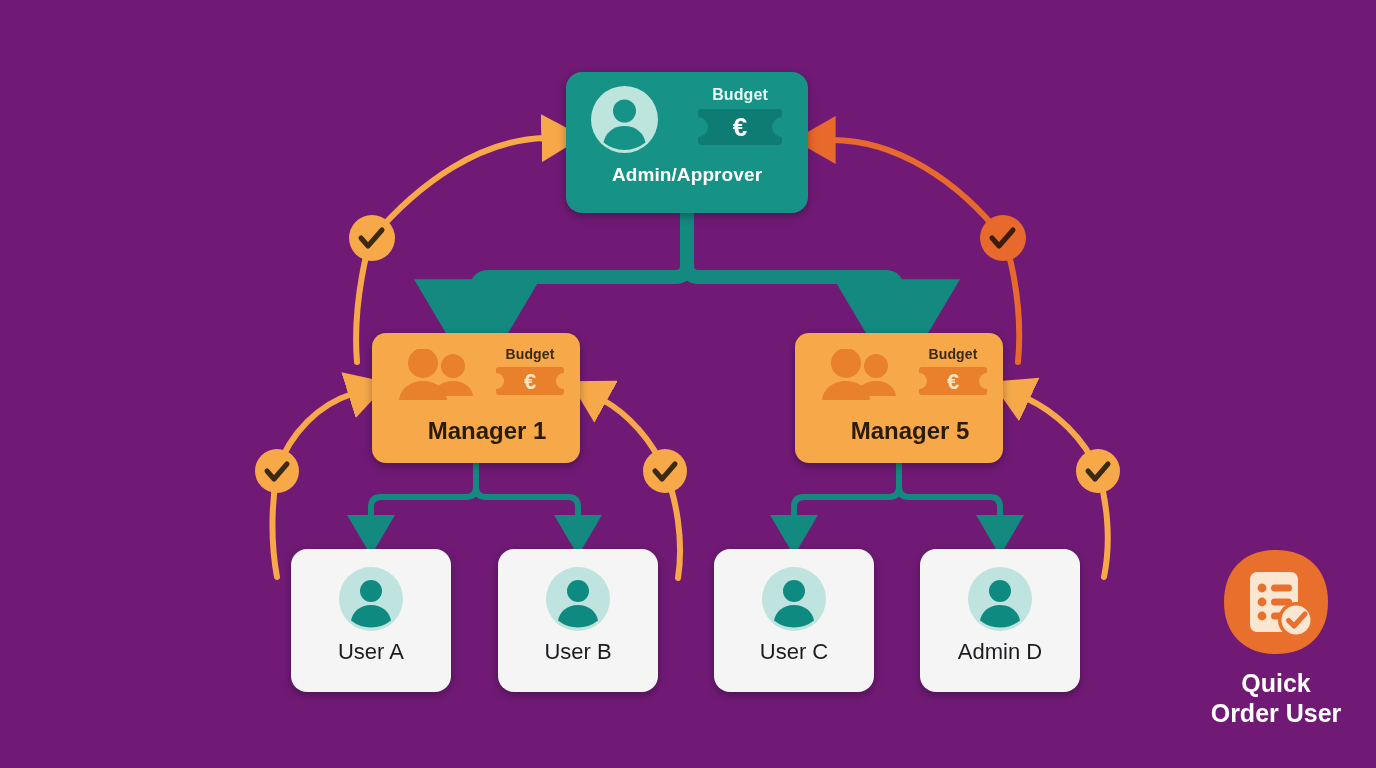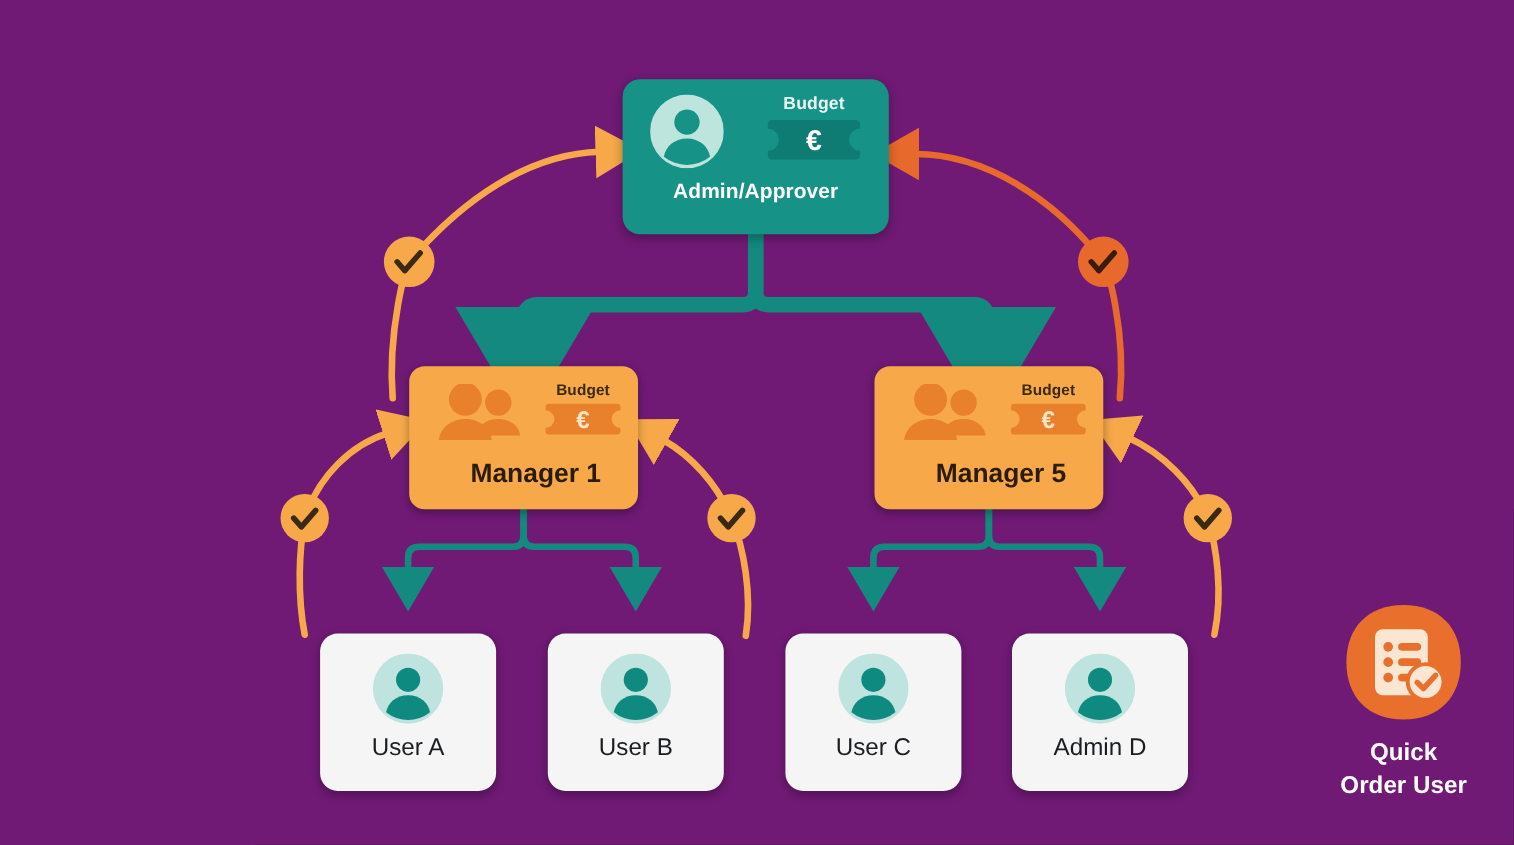--- a/index.html
+++ b/index.html
@@ -129,21 +129,20 @@
     white-space: nowrap;
   }
 
   
   .user-node {
     width: 160px;
     height: 143px;
     background: #f4f5f4;
     border-radius: 16px;
     box-shadow: 0 3px 9px rgba(0,0,0,0.30);
-    margin-top: 27px;
   }
   .user-node.u1 { left: 291px; top: 549px; }
   .user-node.u2 { left: 498px; top: 549px; }
   .user-node.u3 { left: 714px; top: 549px; padding-left: 31px; }
   .user-node.u4 { left: 920px; top: 549px; }
   .user-avatar {
     position: absolute;
     left: 48px;
     top: 18px;
     width: 64px;
@@ -169,21 +168,21 @@
     width: 186px;
     text-align: center;
   }
   .qol-icon {
     width: 108px;
     height: 108px;
     margin: 0 auto;
   }
   .qol-label {
     margin-top: 8px;
-    font-size: 22px;
+    font-size: 25px;
     font-weight: bold;
     color: #ffffff;
     line-height: 30px;
   }
   .qol-label span { display: block; }
 </style>
 </head>
 <body>
 
 <div id="canvas">

